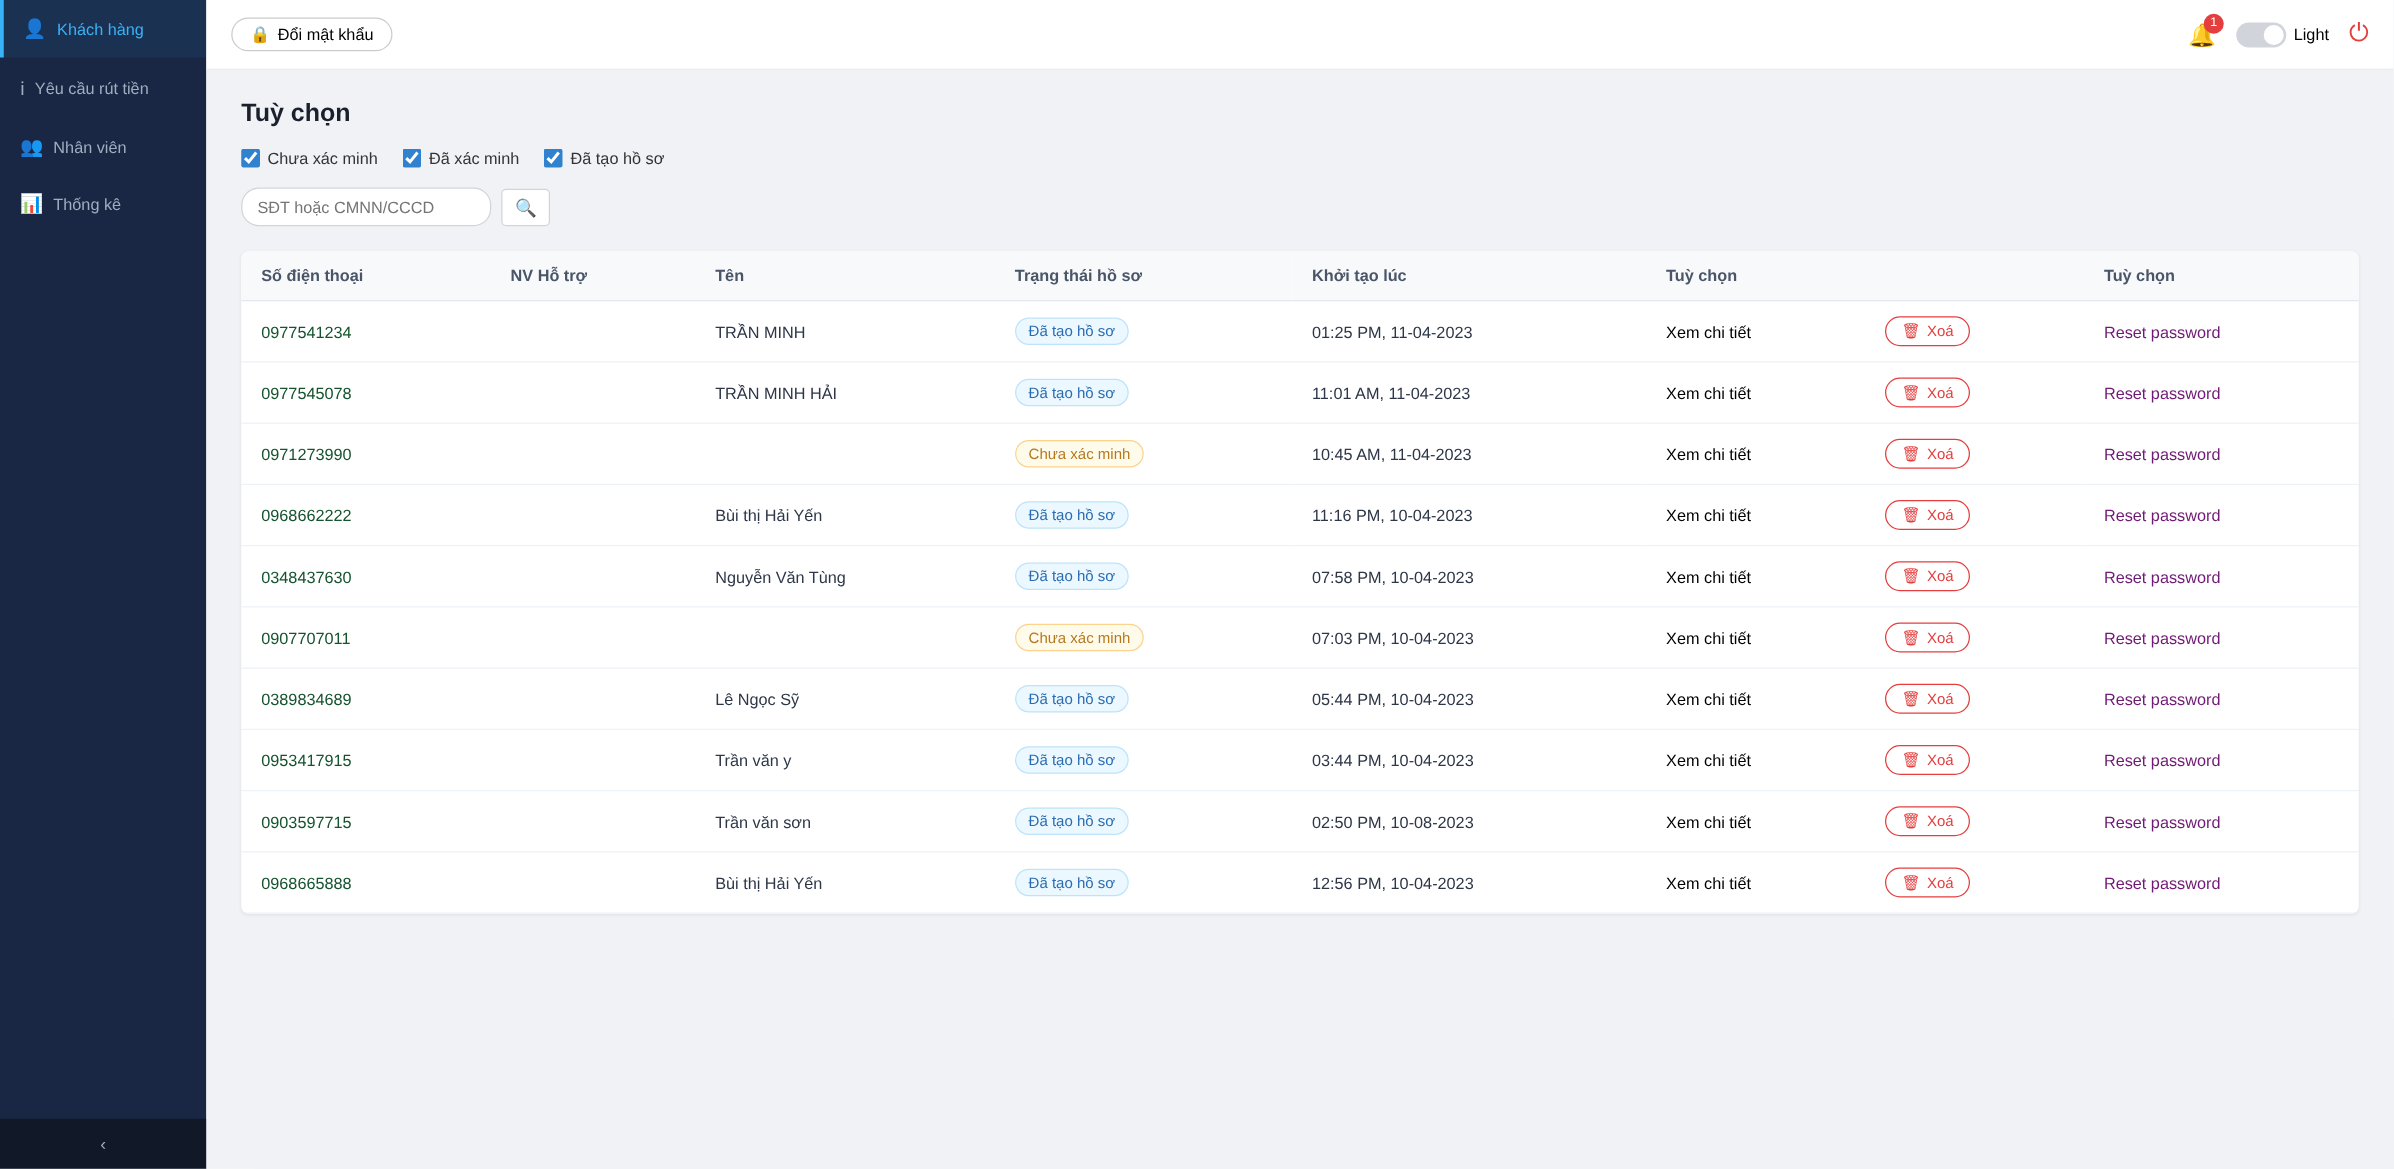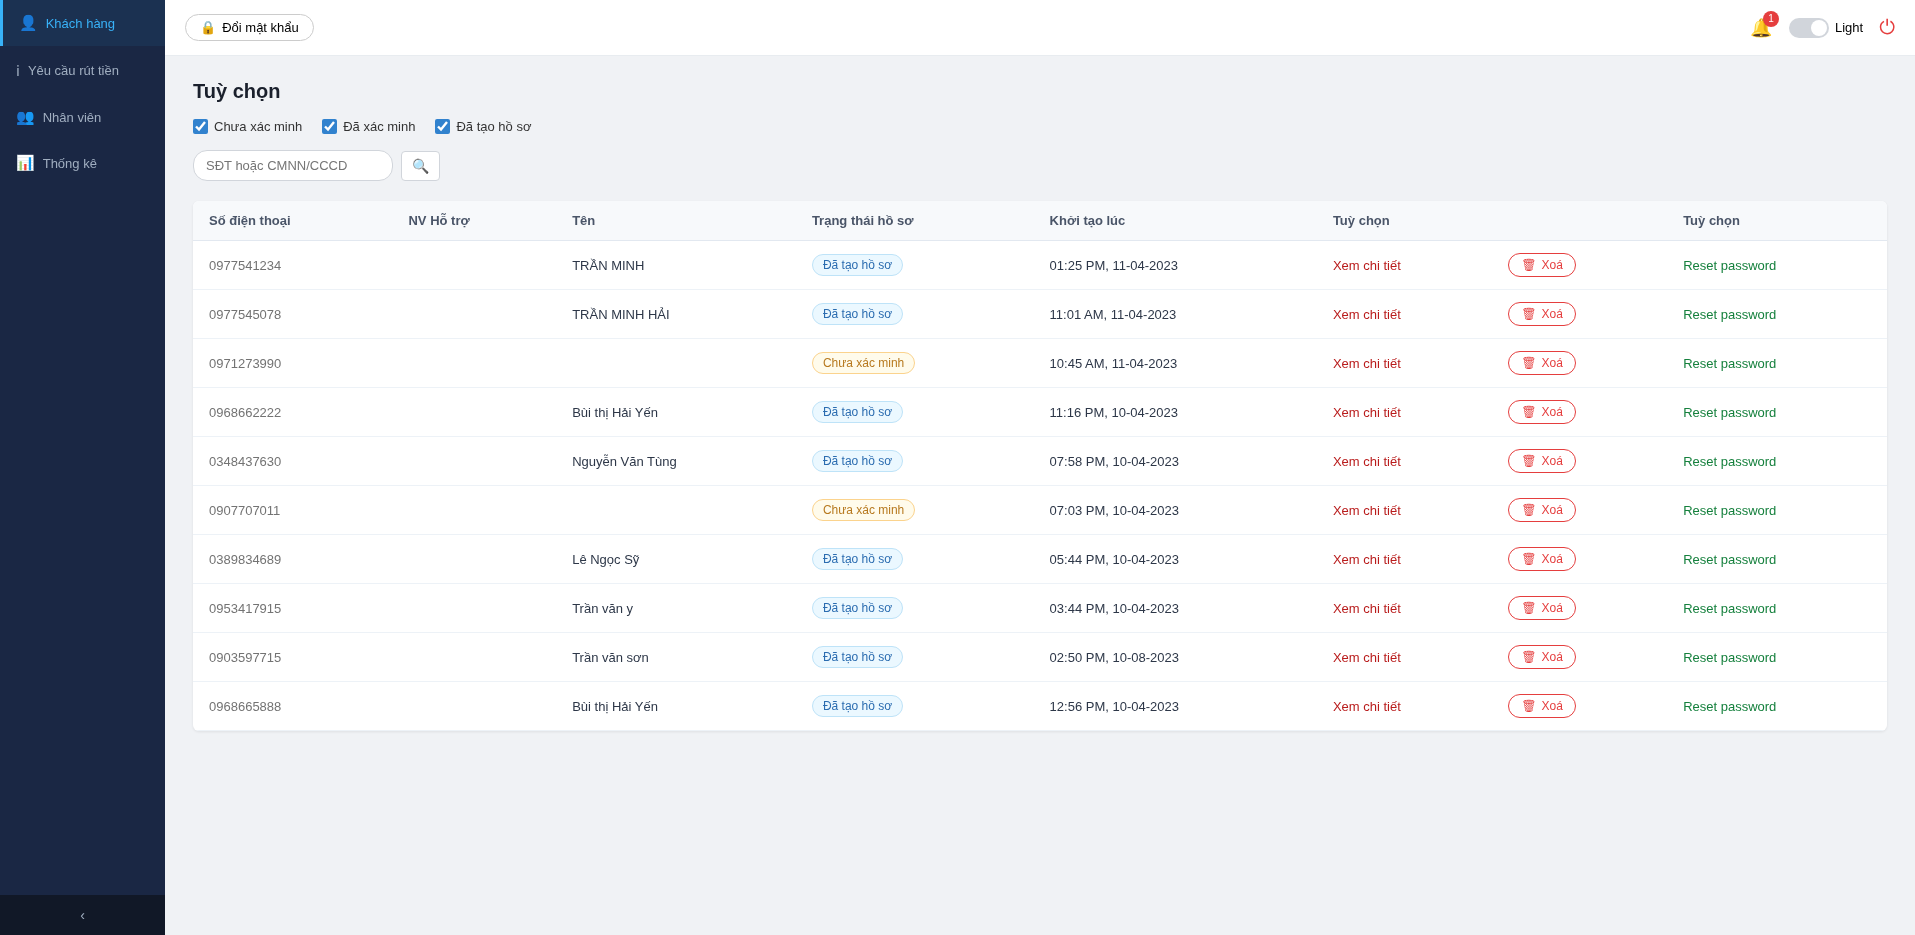--- a/index.html
+++ b/index.html
@@ -208,21 +208,21 @@
       white-space: nowrap;
     }
     td {
       padding: 12px 16px;
       font-size: 13px;
       color: #2d3748;
       border-bottom: 1px solid #edf2f7;
       vertical-align: middle;
     }
     .phone-link {
-      color: #737373;
+      color: #14532d;
       cursor: pointer;
       text-decoration: none;
     }
     .status-badge {
       display: inline-block;
       padding: 3px 10px;
       border-radius: 12px;
       font-size: 12px;
       font-weight: 500;
       white-space: nowrap;
@@ -231,40 +231,40 @@
       background: #ebf8ff;
       color: #2b6cb0;
       border: 1px solid #bee3f8;
     }
     .badge-unverified {
       background: #fffbeb;
       color: #b7791f;
       border: 1px solid #fbd38d;
     }
     .view-detail-link {
-      color: #b91c1c;
+      color: #000000;
       cursor: pointer;
       font-size: 13px;
       white-space: nowrap;
     }
     .delete-btn {
       display: inline-flex;
       align-items: center;
       gap: 5px;
       border: 1.5px solid #e53e3e;
       color: #e53e3e;
       border-radius: 20px;
       padding: 4px 12px;
       font-size: 12px;
       cursor: pointer;
       background: #fff;
       white-space: nowrap;
     }
     .reset-pw-link {
-      color: #15803d;
+      color: #701a75;
       cursor: pointer;
       font-size: 13px;
       white-space: nowrap;
     }
   </style>
 </head>
 <body>
 
 <div class="sidebar">
   <div id="sidebar-items-container">

